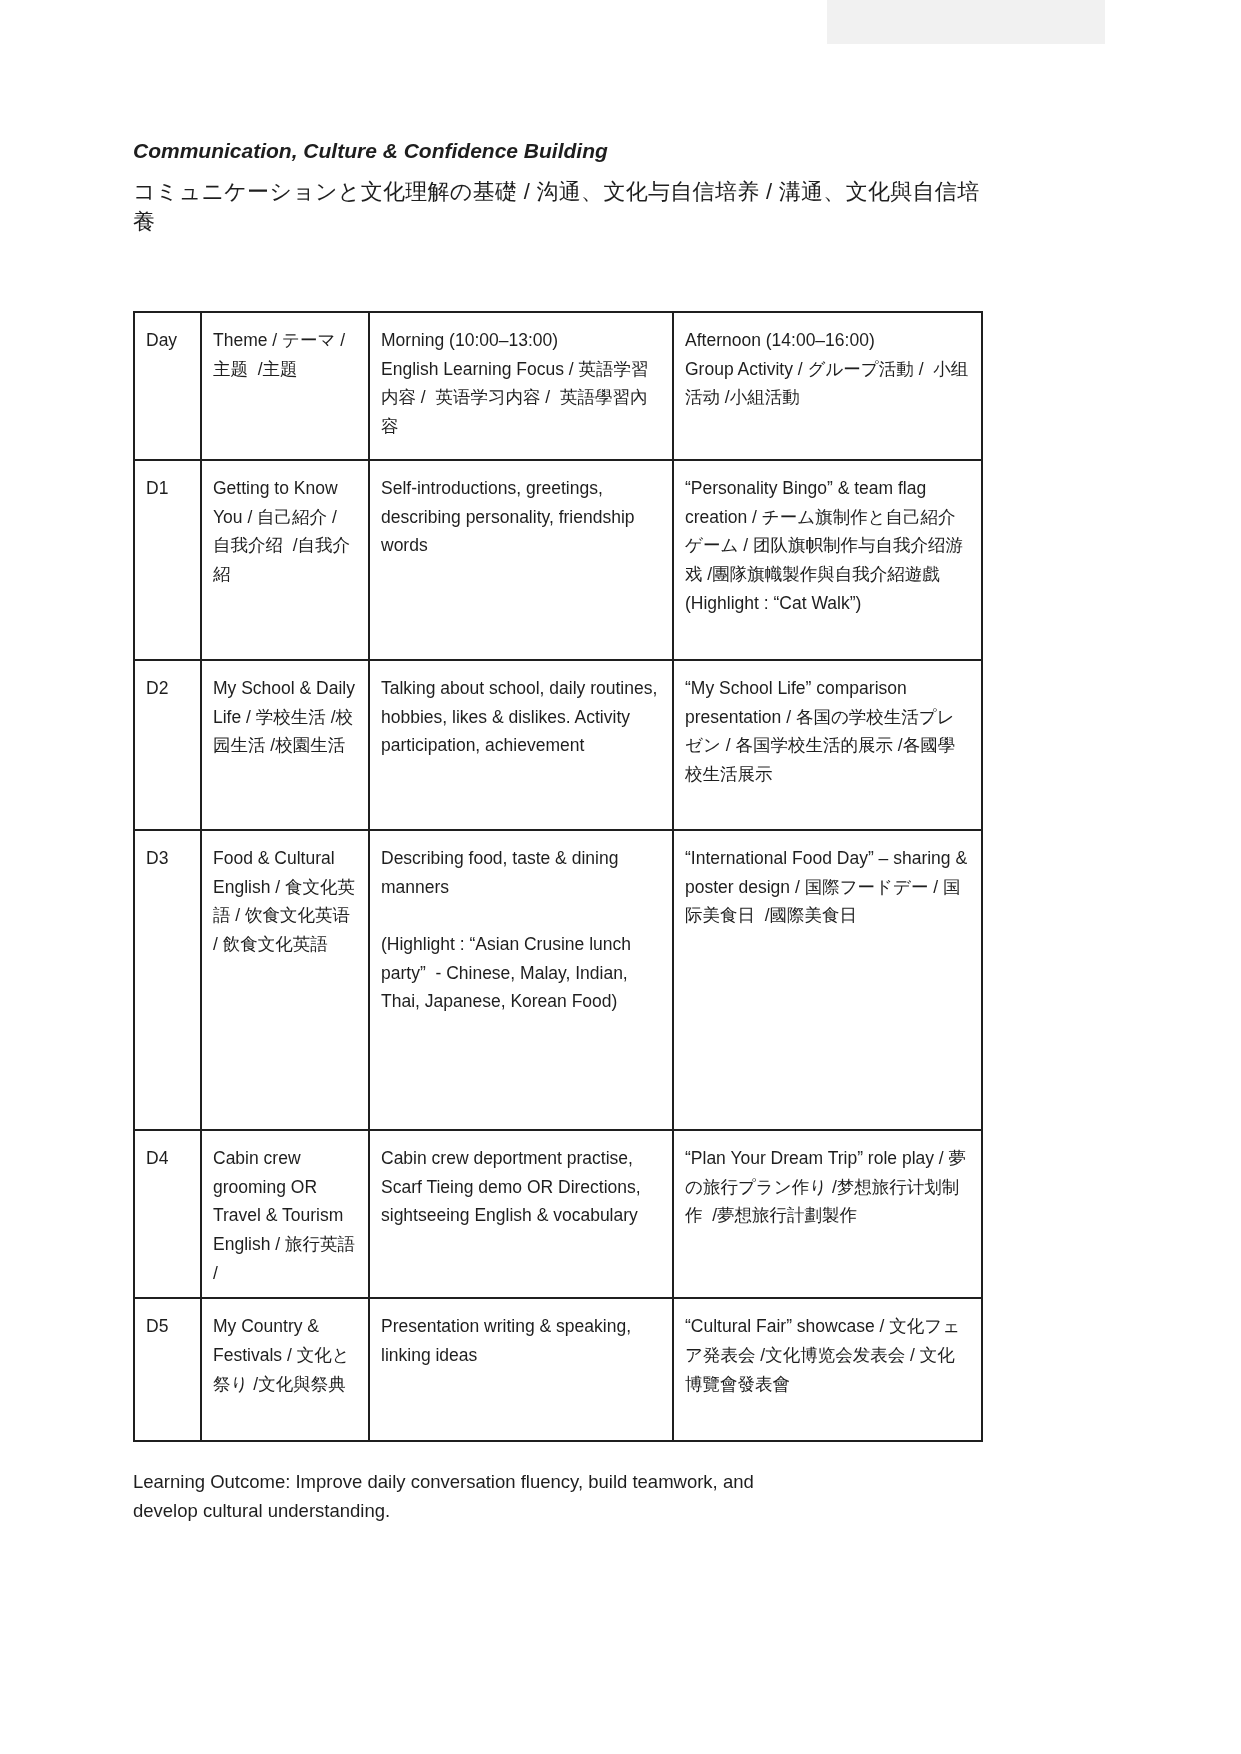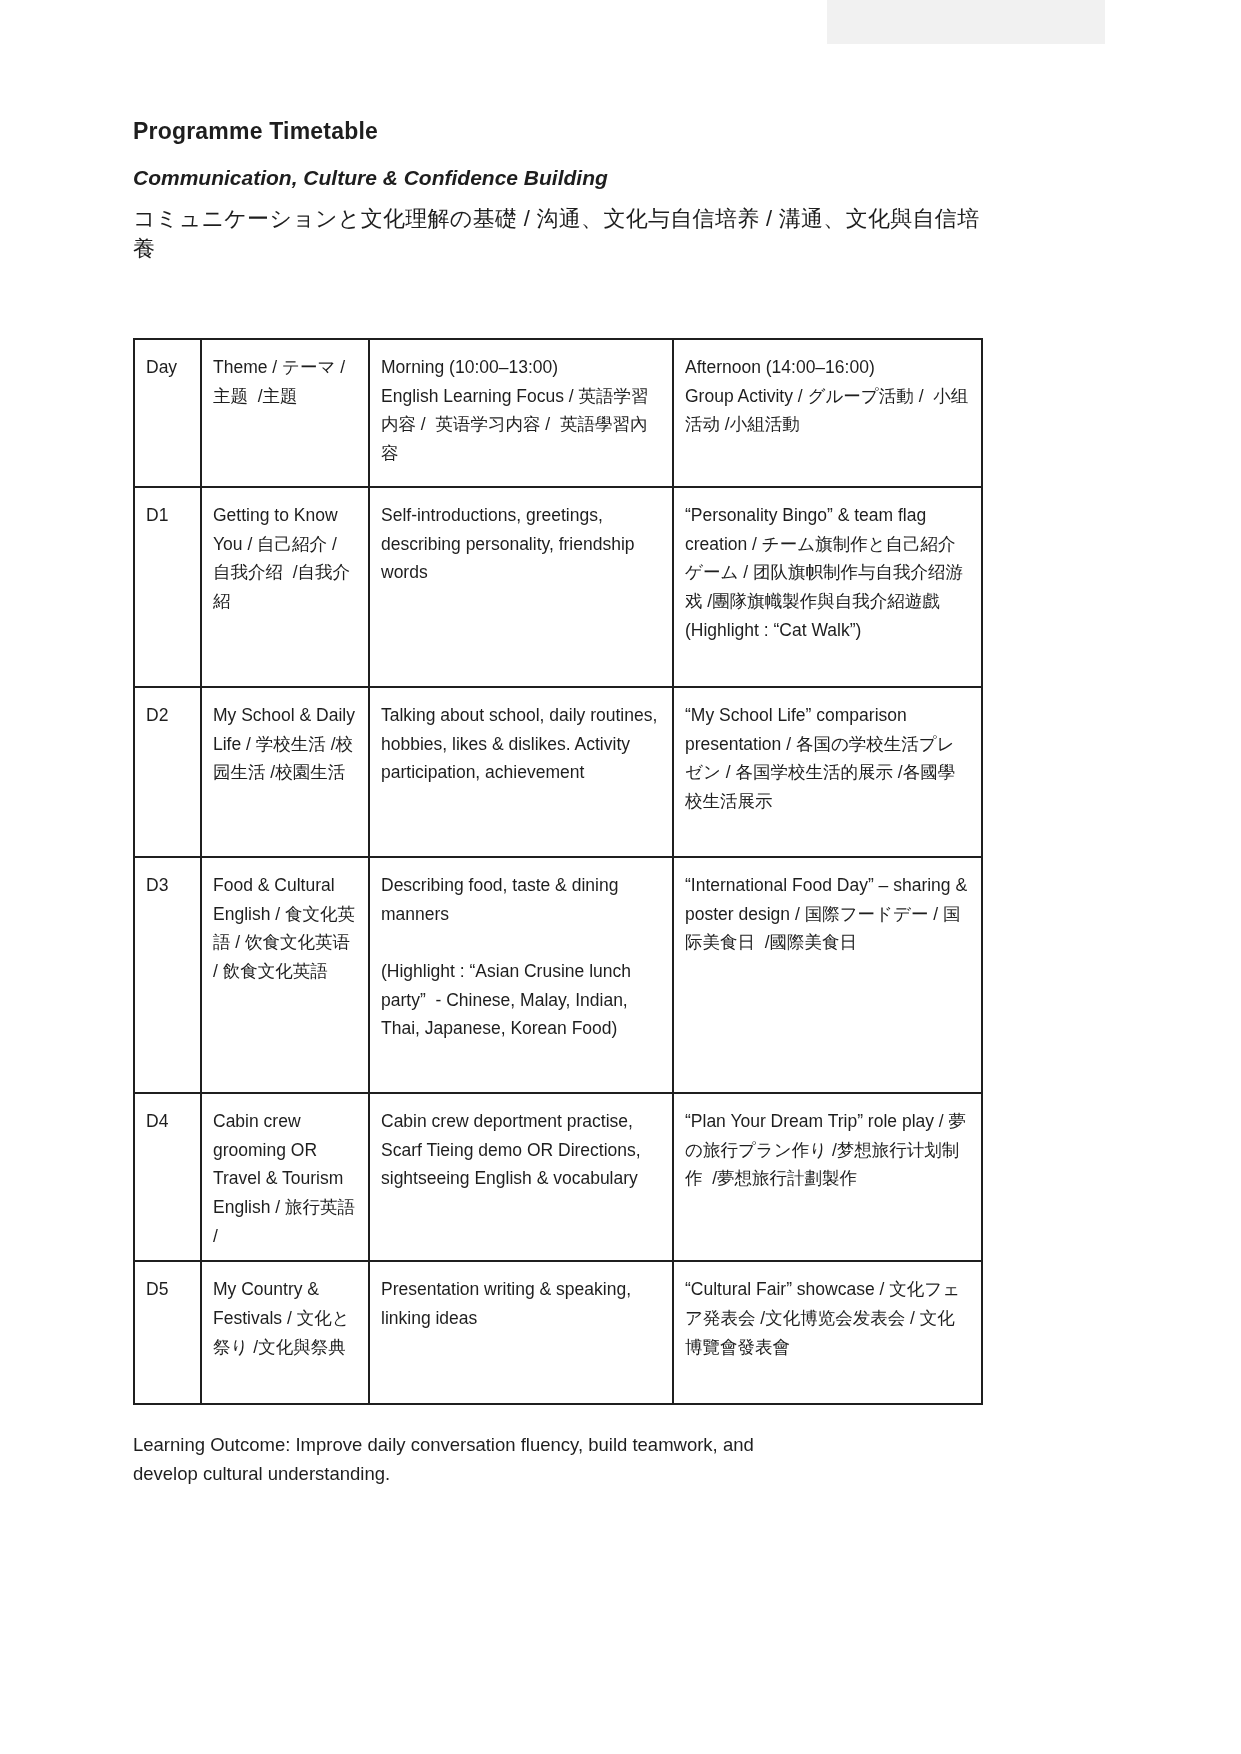--- a/index.html
+++ b/index.html
@@ -28,33 +28,32 @@
     font-size:17.5px; font-weight:normal;
     line-height:1.64;
     white-space:pre-wrap;
     word-break:normal;
     overflow-wrap:break-word;
   }
   .b { font-weight:normal; }
   tr.r-h  { height:148px; }
   tr.r-d1 { height:200px; }
   tr.r-d2 { height:170px; }
-  tr.r-d3 { height:236px; }
+  tr.r-d3 { height:300px; }
   tr.r-d4 { height:167px; }
   tr.r-d5 { height:143px;margin-left:8px; }
   .outcome { margin:26px 0 0; font-size:18.5px; line-height:1.55; white-space:pre-wrap; max-width:830px; }
 </style>
 </head>
 <body>
 
 <div class="artifact"></div>
 
 <div class="page">
 
-  <h1 class="doc-title">Programme Timetable</h1>
   <h2 class="doc-subtitle">Communication, Culture &amp; Confidence Building</h2>
   <div class="cjk-line">コミュニケーションと文化理解の基礎 /  沟通、文化与自信培养  /  溝通、文化與自信培養</div>
 
   <table class="tt">
     <colgroup>
       <col style="width:67px">
         <col style="width:168px">
         <col style="width:304px">
         <col style="width:309px">
     </colgroup>

